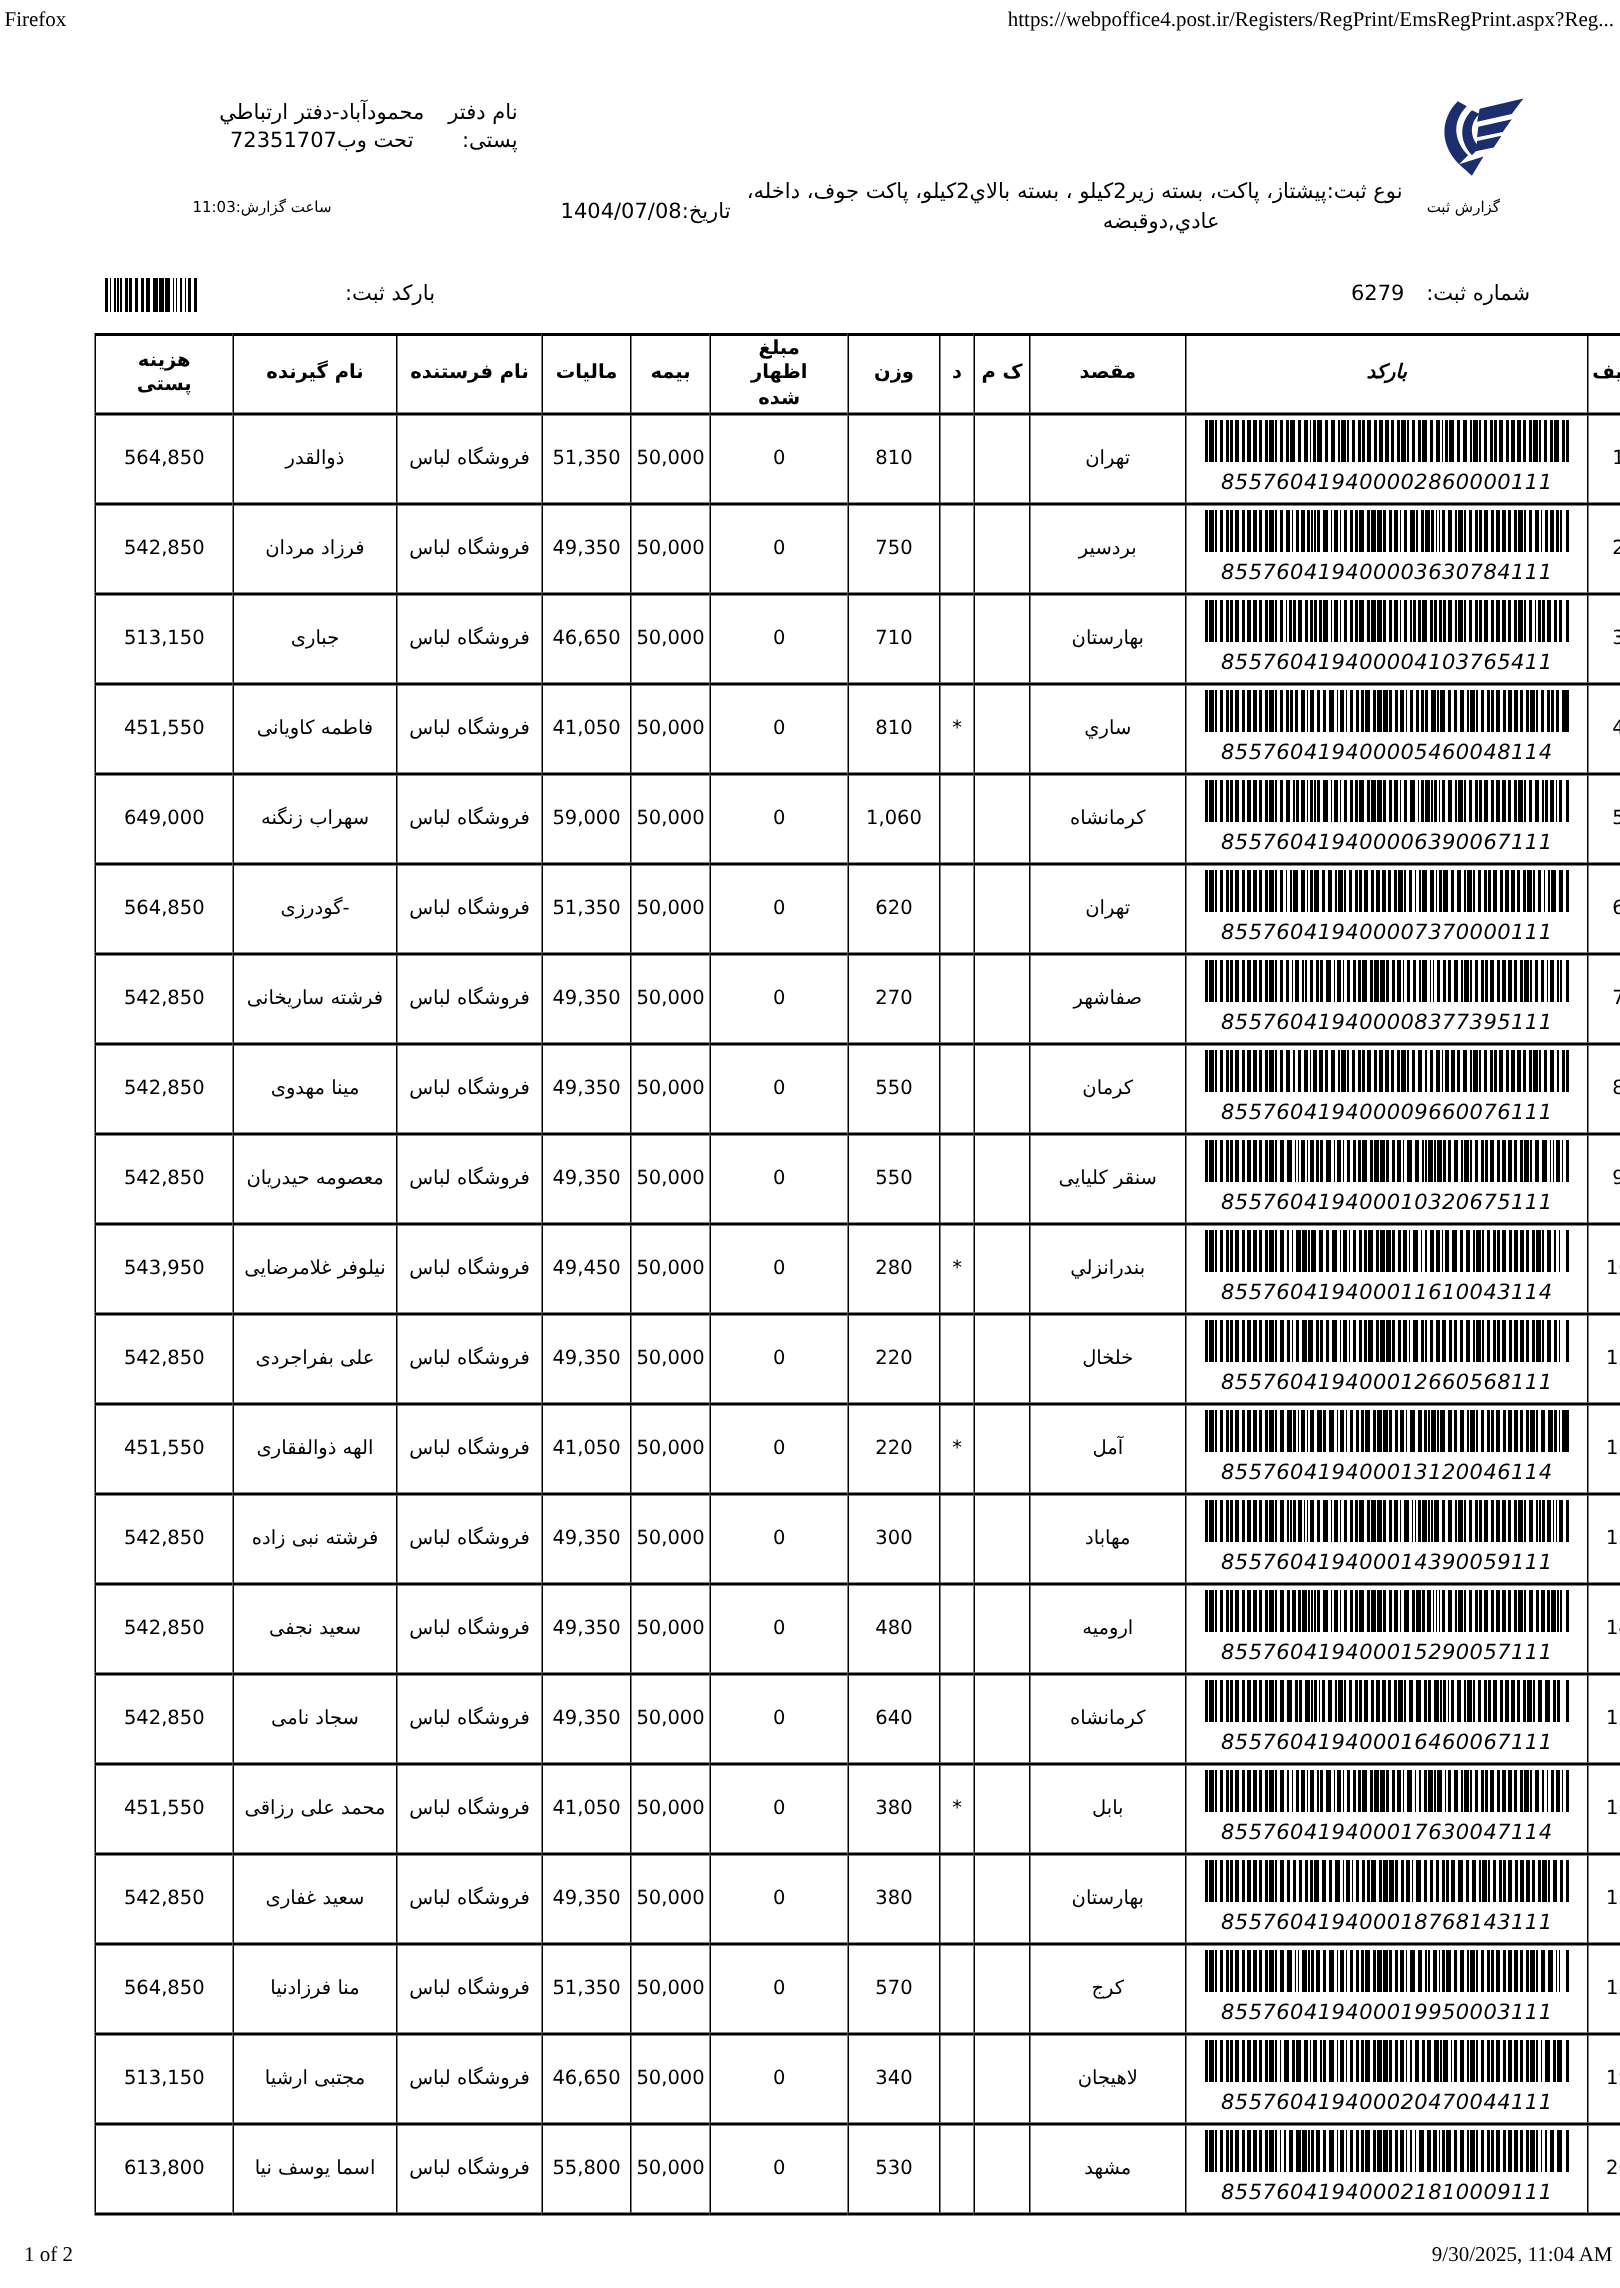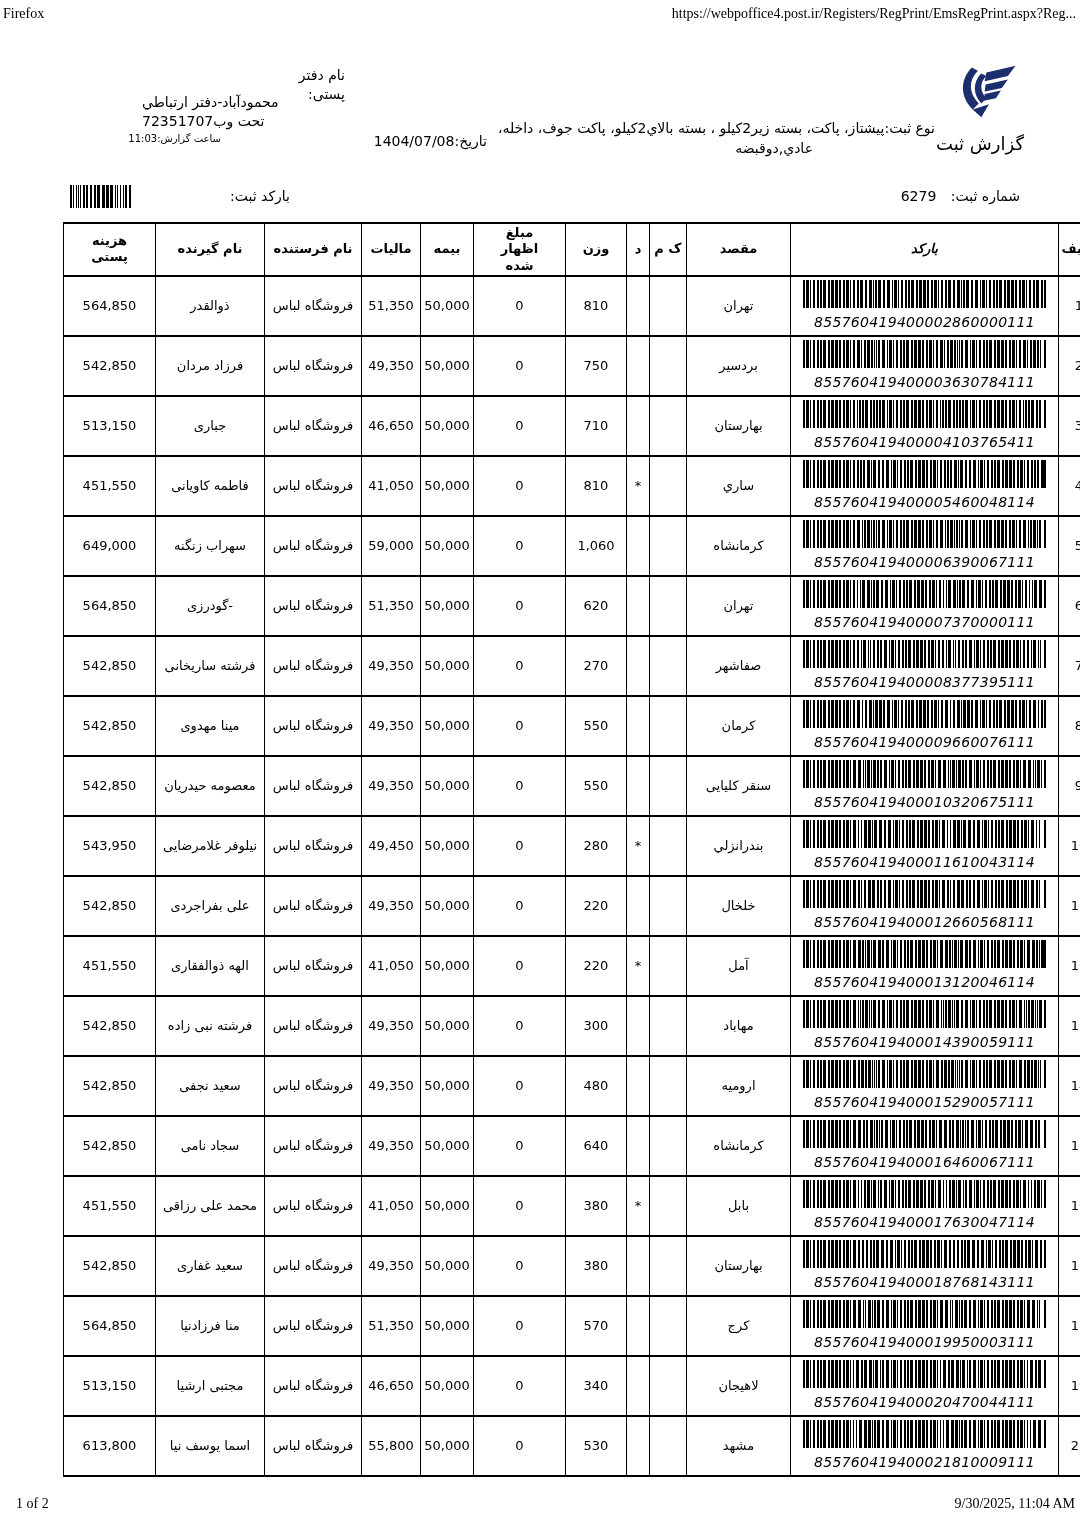--- a/index.html
+++ b/index.html
@@ -11,23 +11,23 @@
   
   .print-hf{
     position:absolute;left:0;right:0;display:flex;justify-content:space-between;
     font-family:"Liberation Serif",serif;font-size:14px;color:#000;
   }
   .print-hf.top{top:6px;padding:0 4px 0 3px;gap:10px;}
   .print-hf.bottom{top:1496px;padding:0 5px 0 16px;}
   
   .hdr{position:absolute;direction:rtl;text-align:right;}
   #logo{position:absolute;top:64px;right:62px;width:70px;height:60px;}
-  #report-title{position:absolute;top:133px;right:54px;width:92px;text-align:center;font-size:18px;}
+  #report-title{position:absolute;top:133px;right:80px;width:92px;font-size:10px;}
   #office-label{position:absolute;top:66px;right:735px;width:60px;font-size:14px;line-height:19px;}
-  #office-value{position:absolute;top:66px;right:793px;width:145px;font-size:14px;line-height:19px;text-align:left;margin-top:27px;}
+  #office-value{position:absolute;top:66px;right:793px;width:145px;font-size:14px;line-height:19px;text-align:center;}
   #regtype{position:absolute;top:118px;right:145px;width:505px;font-size:14px;line-height:20px;}
   #regtype .l2{margin-right:122px;}
   #hdr-date{position:absolute;top:133px;right:593px;font-size:14px;}
   #hdr-time{position:absolute;top:133px;right:859px;font-size:10px;}
   #regno{position:absolute;top:188px;right:60px;font-size:14px;}
   #regno .val{padding-right:10px;}
   #regbc-label{position:absolute;top:188px;right:790px;font-size:14px;}
   #regbc-img{position:absolute;top:185px;left:70px;width:64px;height:23px;}
   
   #tbl{

